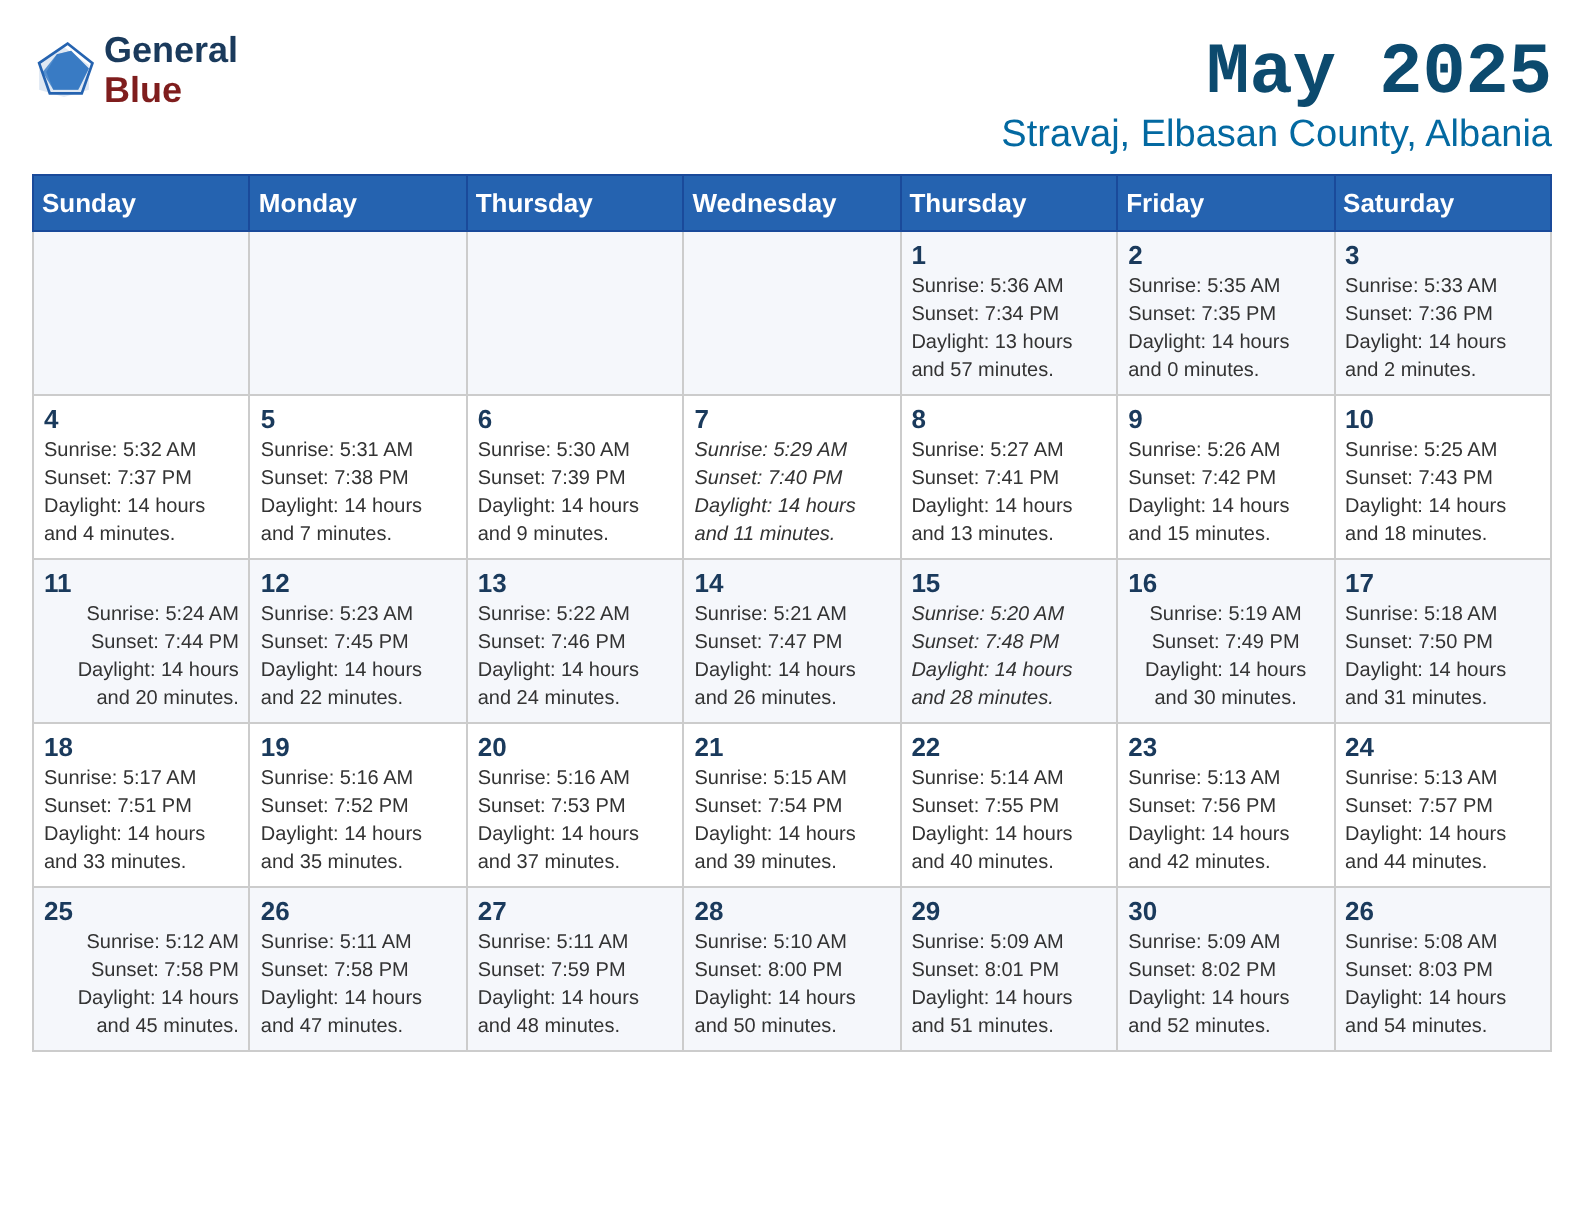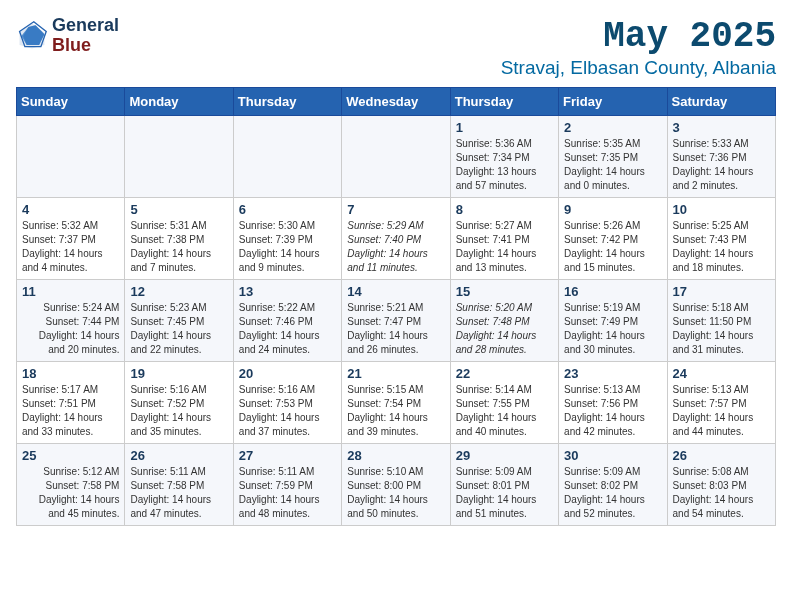--- a/index.html
+++ b/index.html
@@ -235,29 +235,29 @@
         </td>
         <td>
           <div class="day-number">15</div>
           <div class="day-detail" style="white-space: pre-line; font-style: italic;">Sunrise: 5:20 AM
 Sunset: 7:48 PM
 Daylight: 14 hours
 and 28 minutes.</div>
         </td>
         <td>
           <div class="day-number">16</div>
-          <div class="day-detail" style="white-space: pre-line;">Sunrise: 5:19 AM
+          <div class="day-detail" style="white-space: pre-line; text-align: center;">Sunrise: 5:19 AM
 Sunset: 7:49 PM
 Daylight: 14 hours
 and 30 minutes.</div>
         </td>
         <td>
           <div class="day-number">17</div>
           <div class="day-detail" style="white-space: pre-line;">Sunrise: 5:18 AM
-Sunset: 11:50 PM
+Sunset: 7:50 PM
 Daylight: 14 hours
 and 31 minutes.</div>
         </td>
       </tr>
       <tr>
         <td>
           <div class="day-number">18</div>
           <div class="day-detail" style="white-space: pre-line;">Sunrise: 5:17 AM
 Sunset: 7:51 PM
 Daylight: 14 hours

